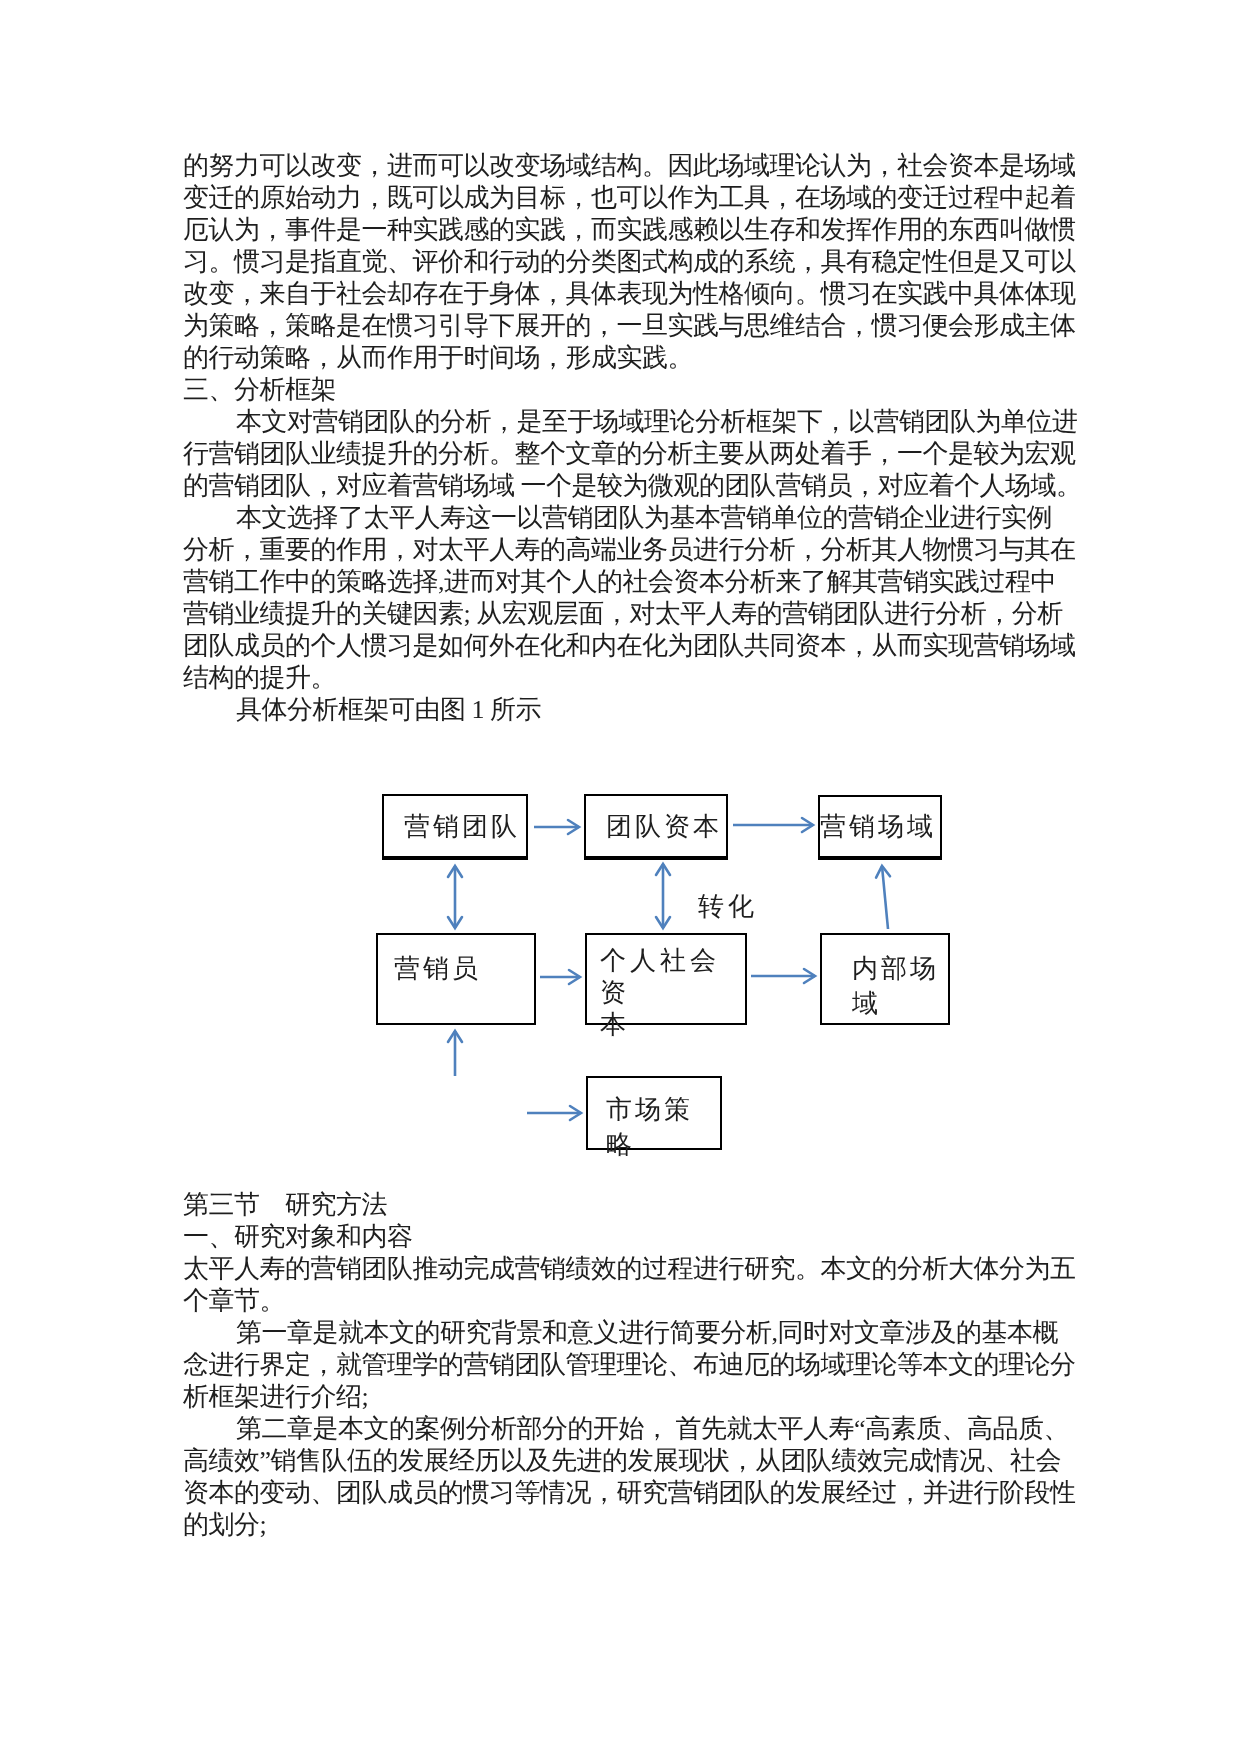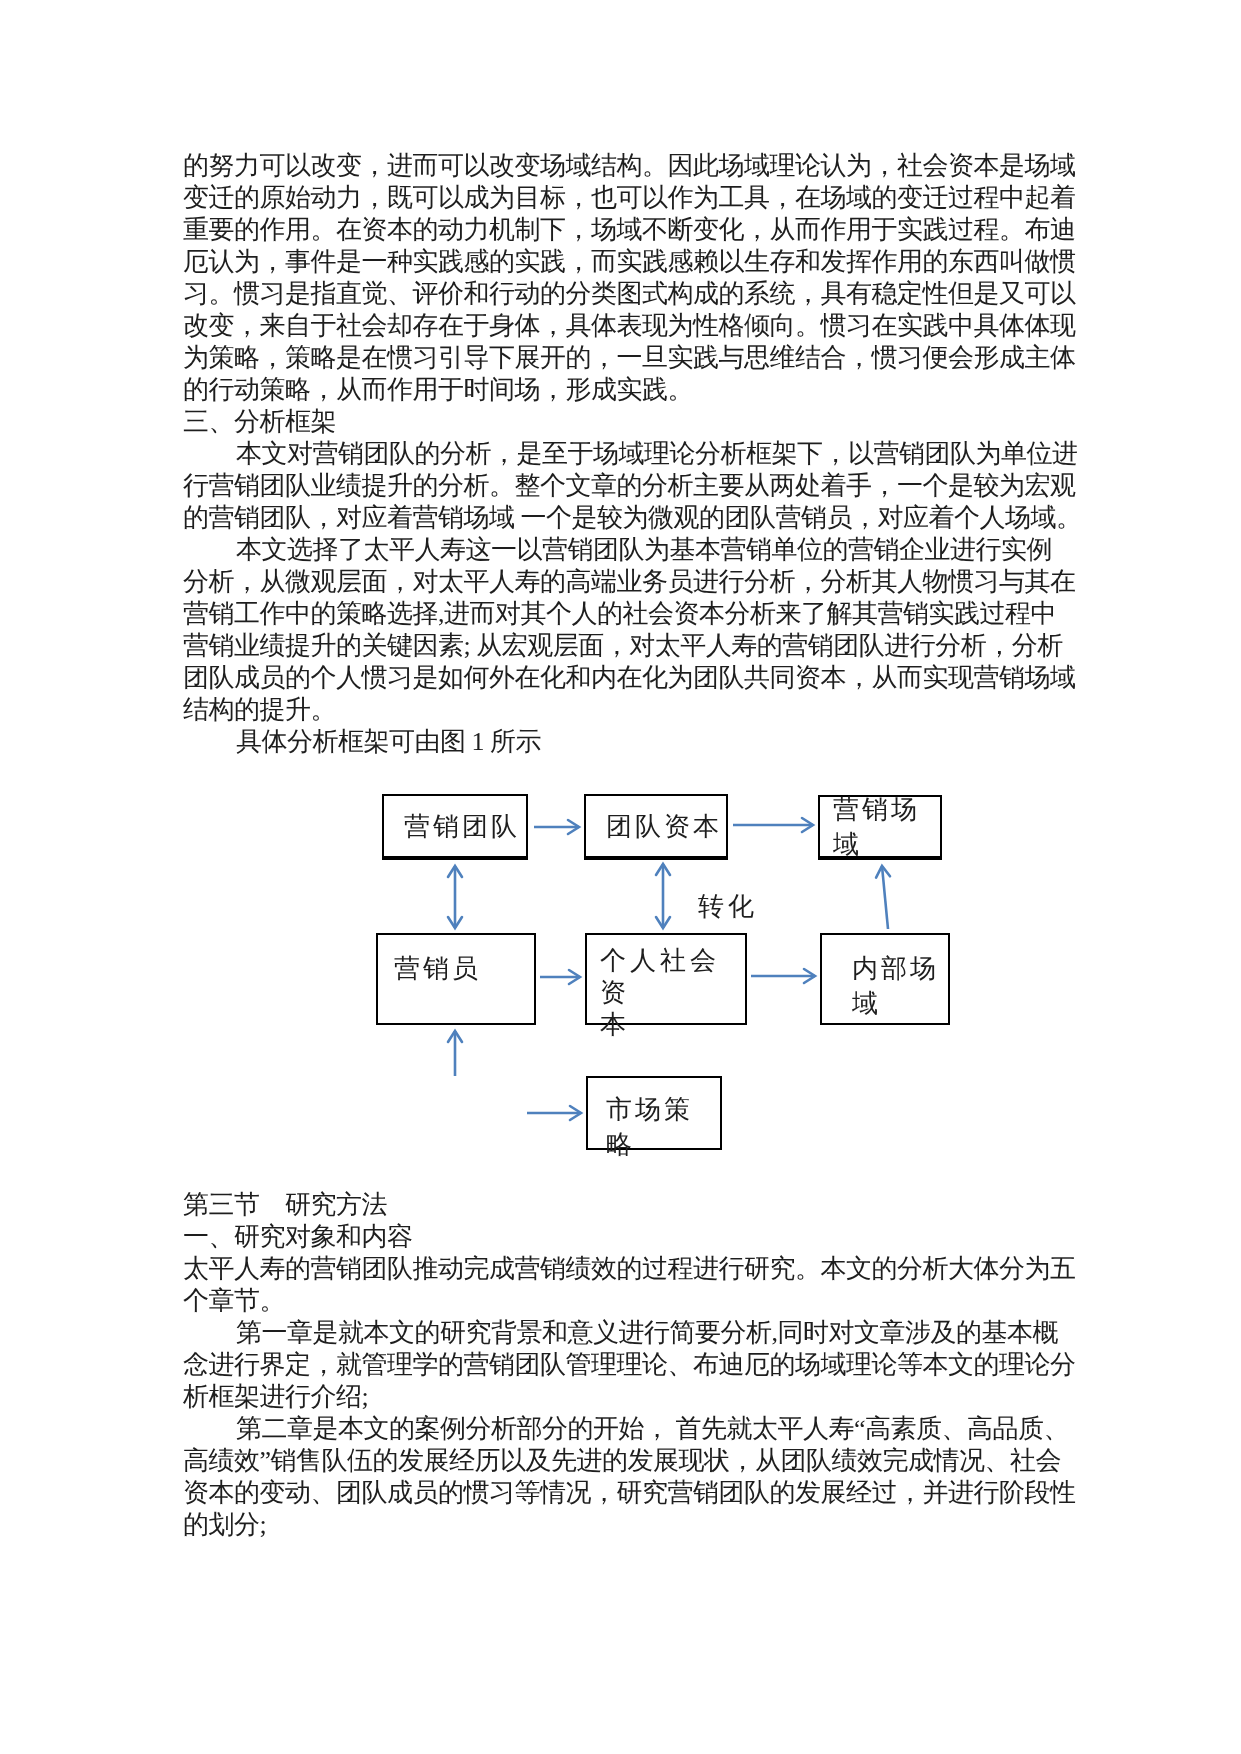--- a/index.html
+++ b/index.html
@@ -42,32 +42,31 @@
     color:#1e1e1e;
   }
   #arrow-svg{position:absolute;left:0;top:0;pointer-events:none;}
 </style>
 </head>
 <body>
 
 <div class="textblock" id="top-text" style="top: 150px;">
     <div class="tline">的努力可以改变，进而可以改变场域结构。因此场域理论认为，社会资本是场域</div>
     <div class="tline">变迁的原始动力，既可以成为目标，也可以作为工具，在场域的变迁过程中起着</div>
-    <div class="tline">重要的作用。在资本的动力机制下，场域不断变化，从而作用于实践过程。布迪</div>
     <div class="tline">厄认为，事件是一种实践感的实践，而实践感赖以生存和发挥作用的东西叫做惯</div>
     <div class="tline">习。惯习是指直觉、评价和行动的分类图式构成的系统，具有稳定性但是又可以</div>
     <div class="tline">改变，来自于社会却存在于身体，具体表现为性格倾向。惯习在实践中具体体现</div>
     <div class="tline">为策略，策略是在惯习引导下展开的，一旦实践与思维结合，惯习便会形成主体</div>
     <div class="tline">的行动策略，从而作用于时间场，形成实践。</div>
     <div class="tline">三、分析框架</div>
     <div class="tline indent">本文对营销团队的分析，是至于场域理论分析框架下，以营销团队为单位进</div>
     <div class="tline">行营销团队业绩提升的分析。整个文章的分析主要从两处着手，一个是较为宏观</div>
     <div class="tline">的营销团队，对应着营销场域 一个是较为微观的团队营销员，对应着个人场域。</div>
     <div class="tline indent">本文选择了太平人寿这一以营销团队为基本营销单位的营销企业进行实例</div>
-    <div class="tline">分析，从微观层面，对太平人寿的高端业务员进行分析，分析其人物惯习与其在</div>
+    <div class="tline">分析，重要的作用，对太平人寿的高端业务员进行分析，分析其人物惯习与其在</div>
     <div class="tline">营销工作中的策略选择,进而对其个人的社会资本分析来了解其营销实践过程中</div>
     <div class="tline">营销业绩提升的关键因素; 从宏观层面，对太平人寿的营销团队进行分析，分析</div>
     <div class="tline">团队成员的个人惯习是如何外在化和内在化为团队共同资本，从而实现营销场域</div>
     <div class="tline">结构的提升。</div>
     <div class="tline indent">具体分析框架可由图 1 所示</div>
   </div>
 
 <div id="figure-layer">
   <svg id="arrow-svg" width="1241" height="1754" viewBox="0 0 1241 1754">
       <g>
@@ -109,21 +108,21 @@
         <polyline points="570,1120 581,1113 570,1106" fill="none" stroke="#4f81bd" stroke-width="2.6" stroke-linecap="round"></polyline>
       </g>
     </svg>
 <div class="fbox shadow v-center" style="left: 382px; top: 794px; width: 146px; height: 66px;">
       <span class="fbox-label" style="padding-left: 20px;">营销团队</span>
     </div>
     <div class="fbox shadow v-center" style="left: 584px; top: 794px; width: 144px; height: 66px;">
       <span class="fbox-label" style="padding-left: 20px;">团队资本</span>
     </div>
     <div class="fbox shadow v-center" style="left: 818px; top: 795px; width: 124px; height: 65px;">
-      <span class="fbox-label" style="padding-left: 13px;">营销场域</span>
+      <span class="fbox-label" style="">营销场域</span>
     </div>
     <div class="fbox" style="left: 376px; top: 933px; width: 160px; height: 92px;">
       <span class="fbox-label" style="padding-left: 16px; padding-top: 16px;">营销员</span>
     </div>
     <div class="fbox" style="left: 585px; top: 933px; width: 162px; height: 92px;">
       <span class="fbox-label pre" style="padding-left: 13px; padding-top: 10px;">个人社会资
 本</span>
     </div>
     <div class="fbox" style="left: 820px; top: 933px; width: 130px; height: 92px; padding-left: 15px;">
       <span class="fbox-label" style="padding-left: 15px; padding-top: 16px;">内部场域</span>

